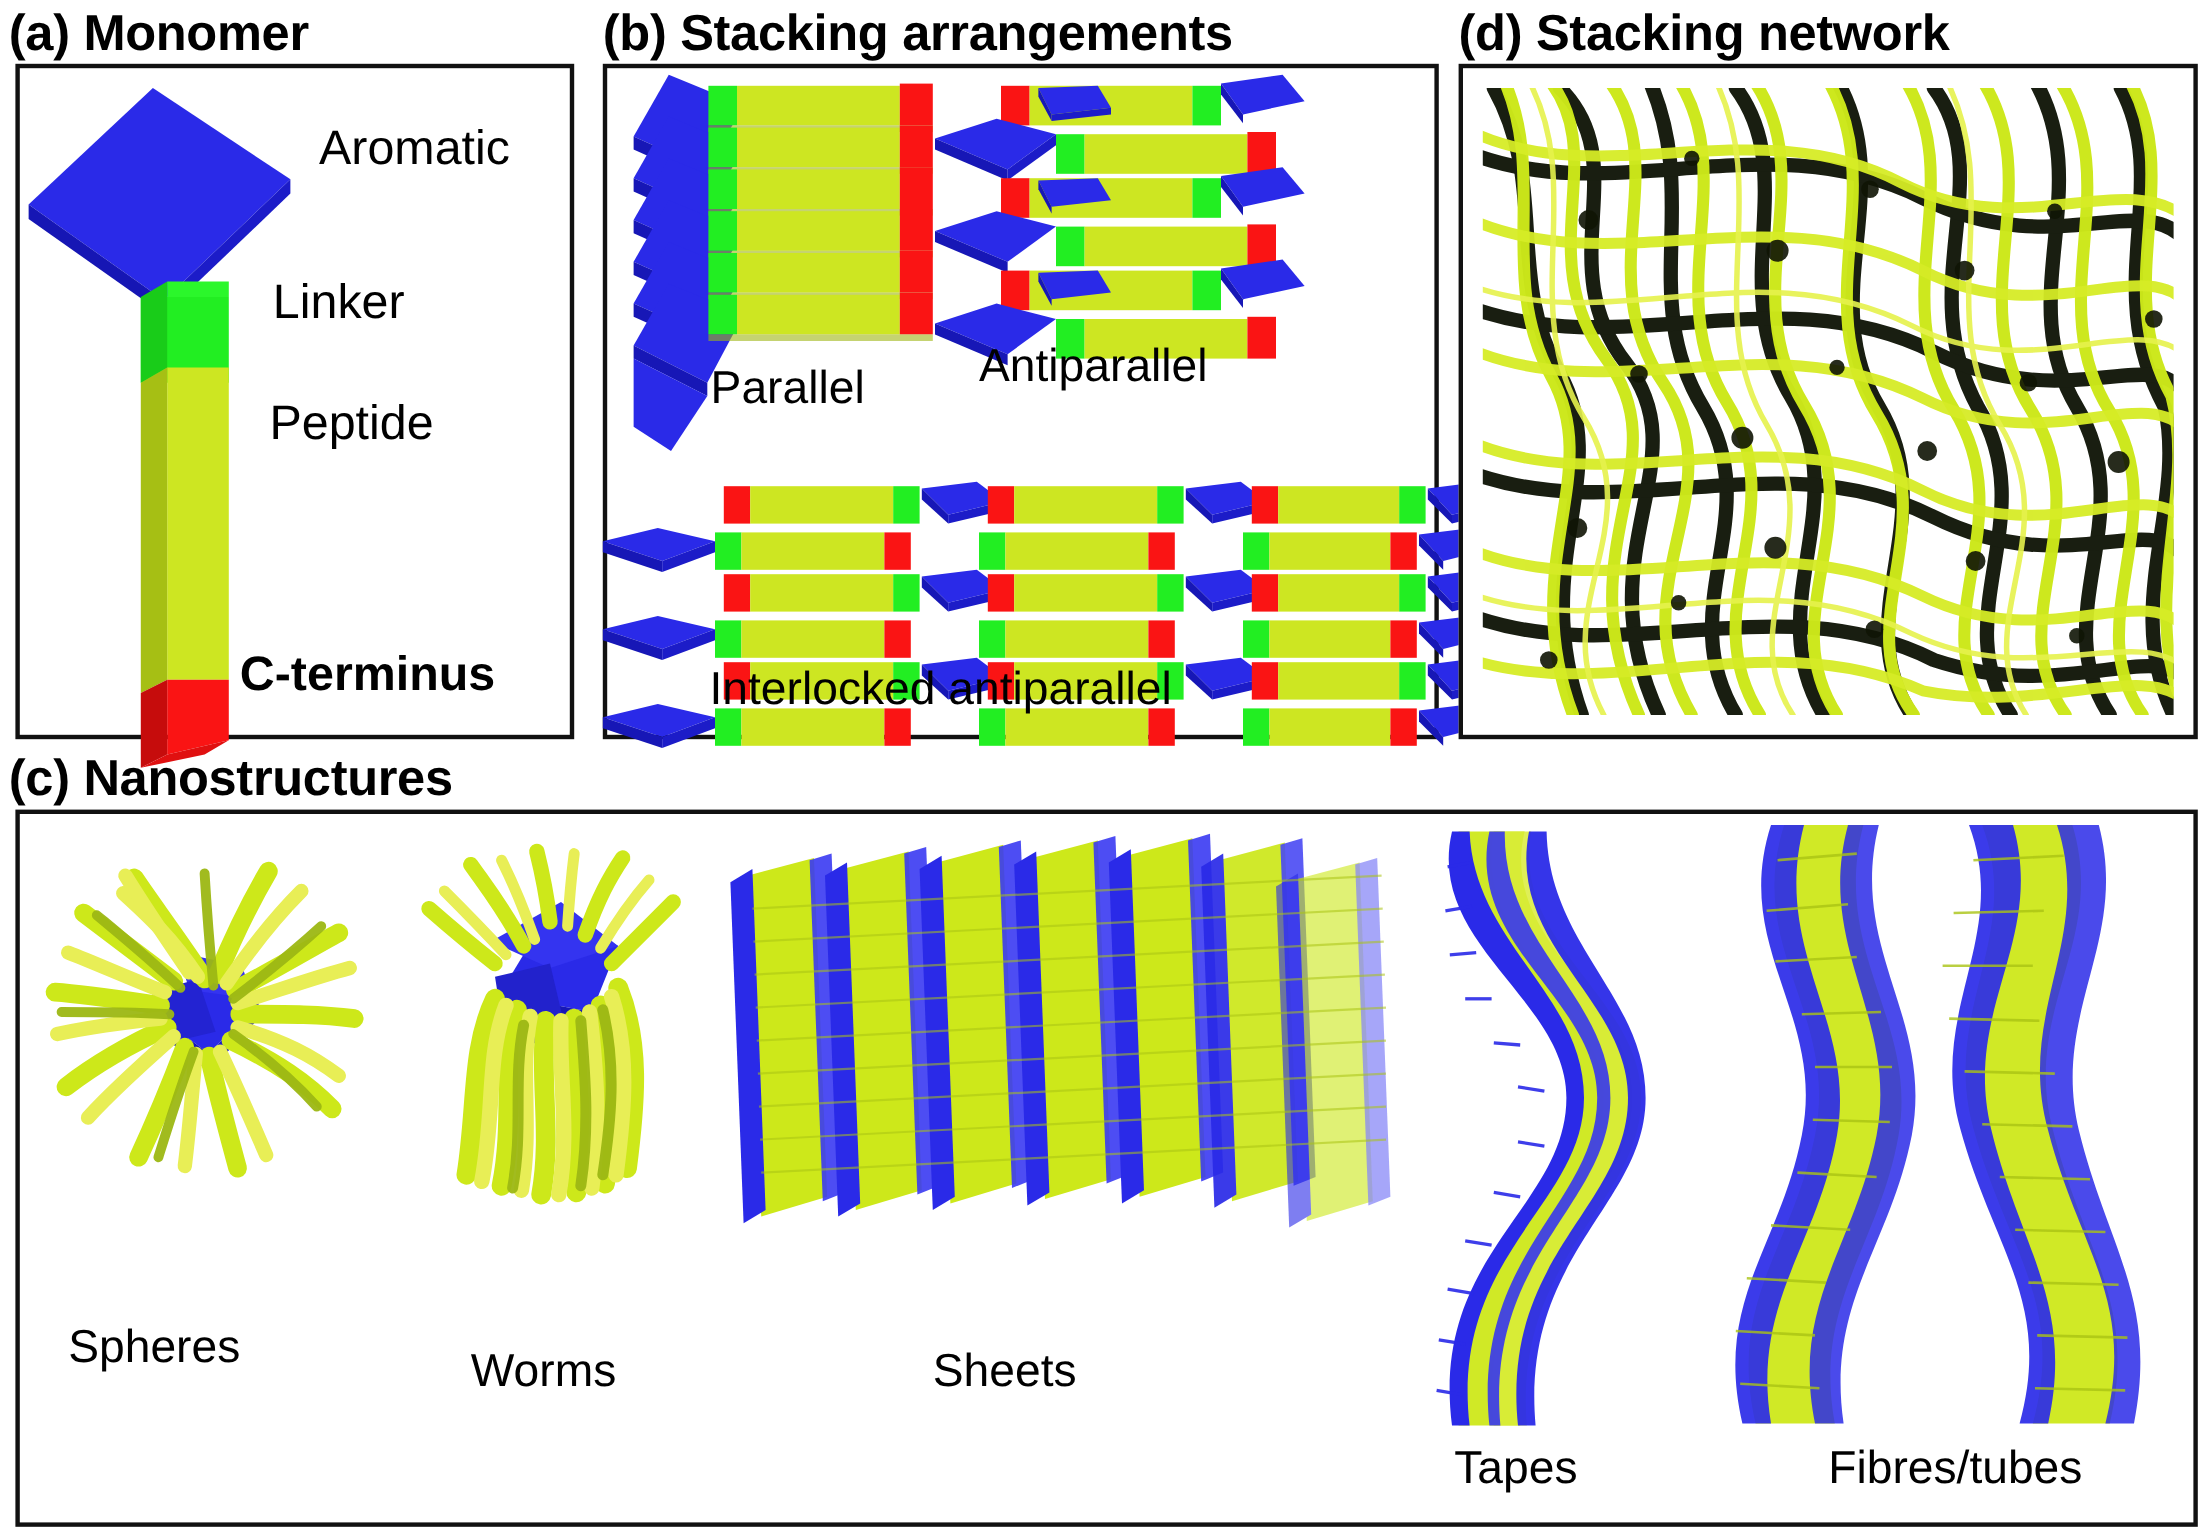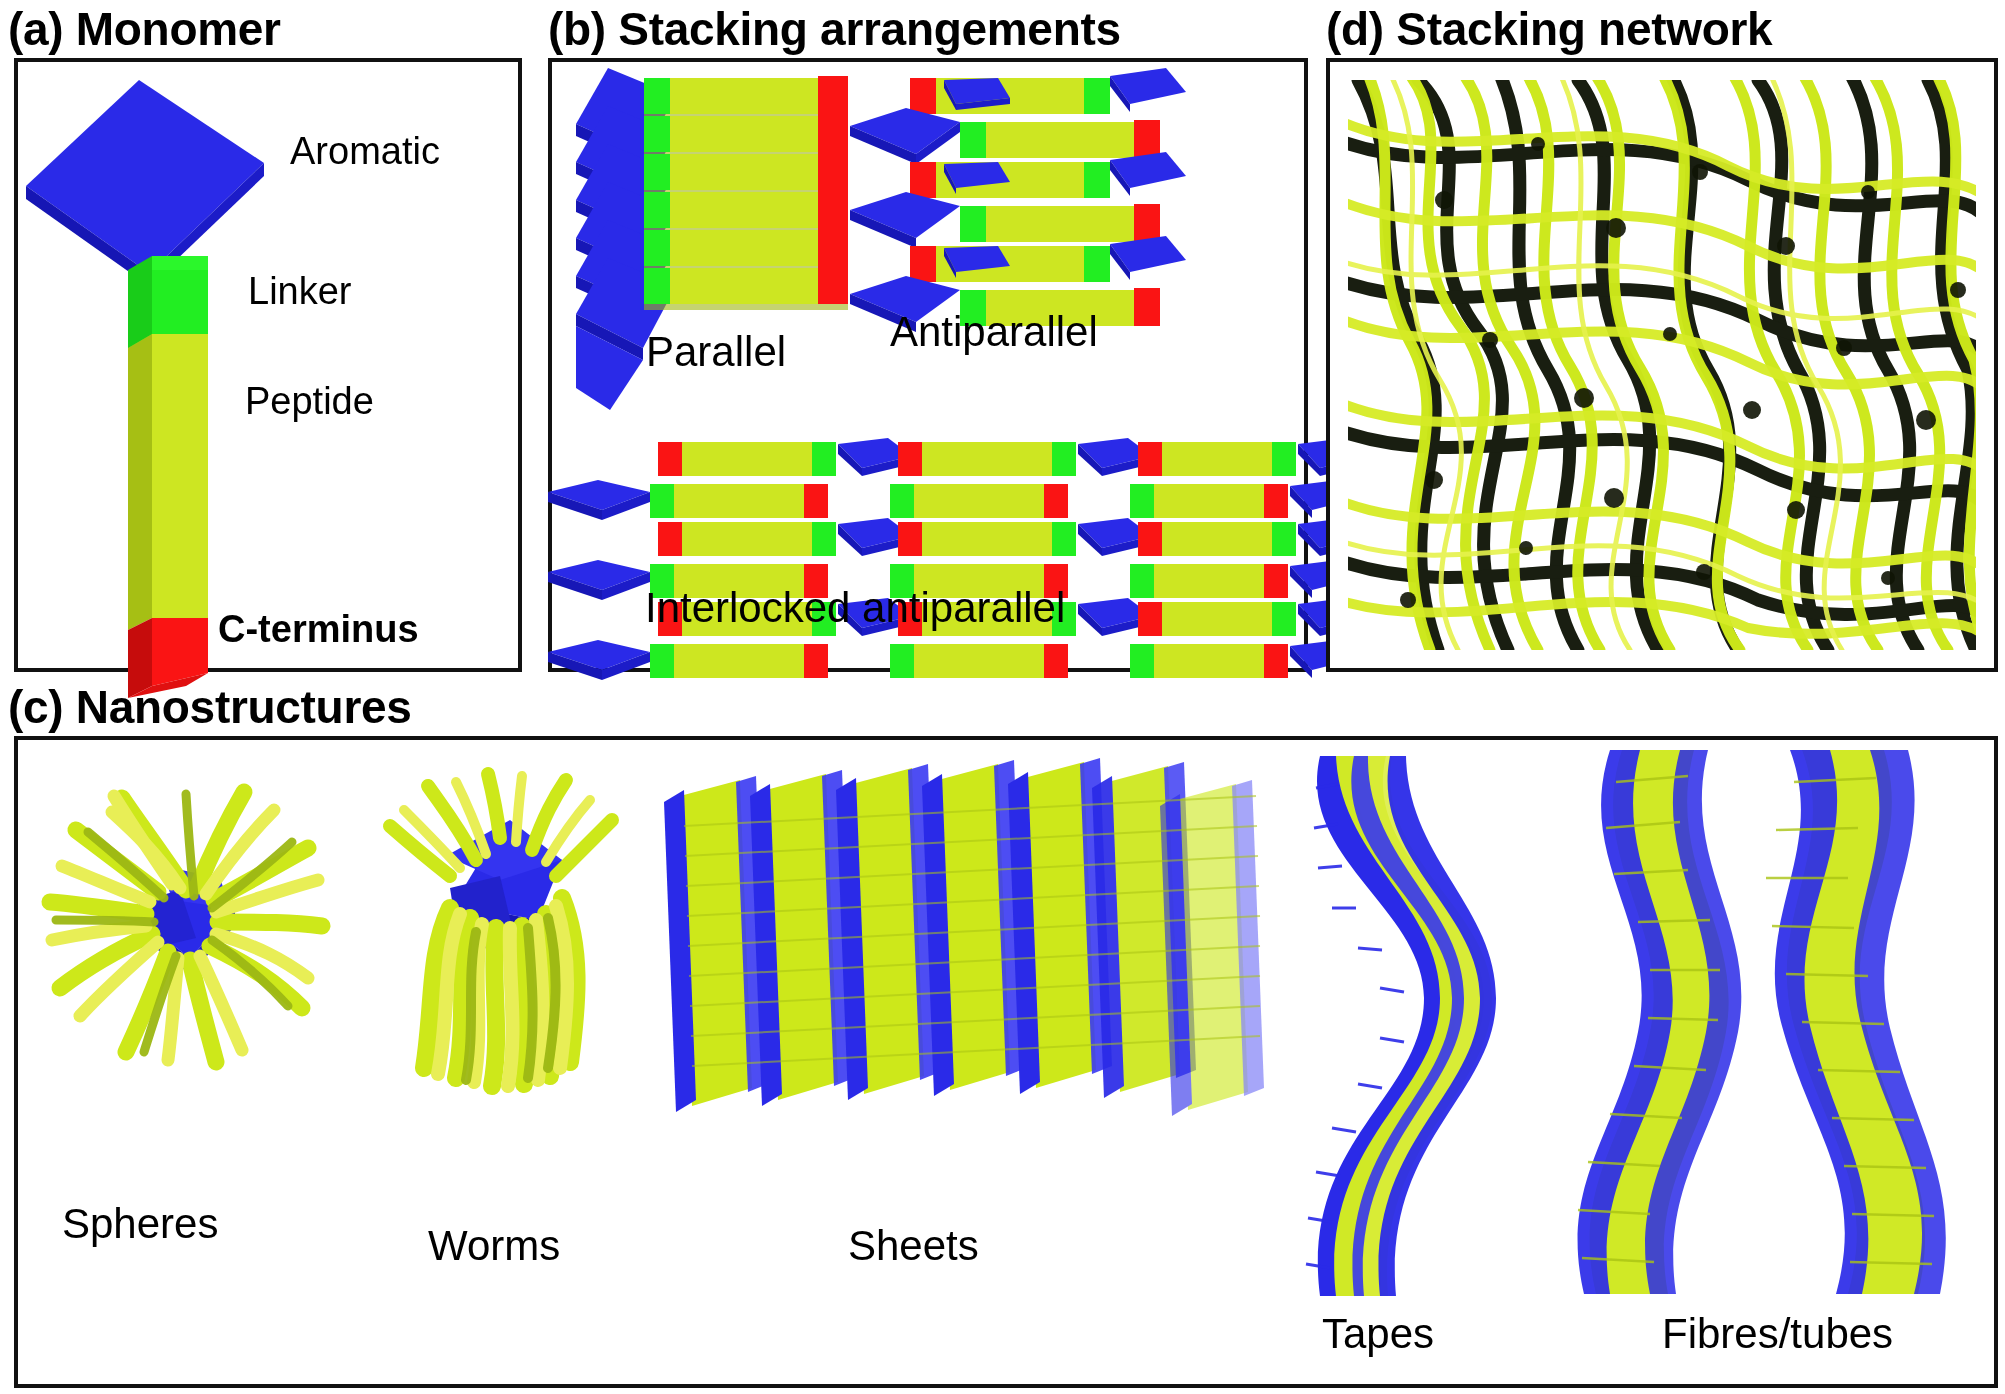--- a/index.html
+++ b/index.html
@@ -4,21 +4,21 @@
 <style>
   html,body{margin:0;padding:0;background:#fff;}
   body{width:2005px;height:1394px;position:relative;
        font-family:"Liberation Sans","DejaVu Sans",sans-serif;color:#000;
        overflow:hidden;}
 
   .panel-title{position:absolute;font-weight:bold;font-size:46px;
                letter-spacing:-0.3px;white-space:nowrap;}
   .box{position:absolute;border:4px solid #111;background:#fff;box-sizing:border-box;}
 
-  .lbl{position:absolute;font-size:38px;white-space:nowrap;margin-top:20px;}
+  .lbl{position:absolute;font-size:44px;white-space:nowrap;}
   .sublbl{position:absolute;font-size:42px;white-space:nowrap;}
 
   svg{display:block;overflow:visible;}
 </style>
 </head>
 <body>
 
 <div class="panel-title" style="left:8px;top:2px;">(a)  Monomer</div>
 
 <div class="box" style="left:14px;top:58px;width:508px;height:614px;"></div>
@@ -318,21 +318,21 @@
           <rect x="218" y="6" width="24" height="34" fill="#fa1414"></rect>
          <polygon points="244,8 292,2 314,20 266,32" fill="#2a2ae8"></polygon>
           <polygon points="244,8 266,32 266,40 244,18" fill="#1717b6"></polygon>
         </g>
     </g>
   </g>
 </svg>
 
 <div class="sublbl" style="left:646px;top:308px;margin-top:20px;">Parallel</div>
 <div class="sublbl" style="left:890px;top:308px;">Antiparallel</div>
-<div class="sublbl" style="left:645px;top:584px;">Interlocked antiparallel</div>
+<div class="sublbl" style="left:645px;top:602px;">Interlocked antiparallel</div>
 
 <div class="panel-title" style="left:1326px;top:2px;">(d)  Stacking network</div>
 
 <div class="box" style="left:1326px;top:58px;width:672px;height:614px;"></div>
 
 <svg style="position:absolute;left:1348px;top:80px;" width="628" height="570" viewBox="0 0 628 570">
   <defs>
     <clipPath id="gelclip">
         <rect x="0" y="0" width="628" height="570"></rect>
       </clipPath>

